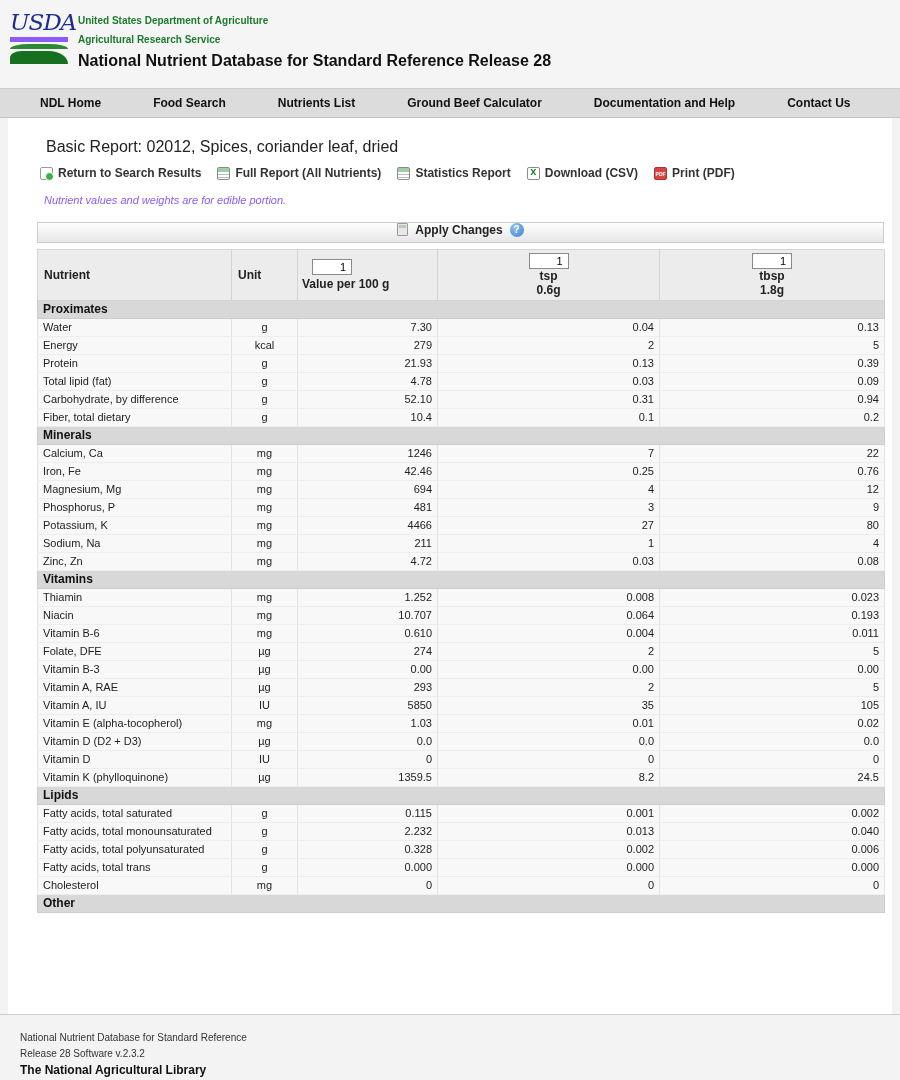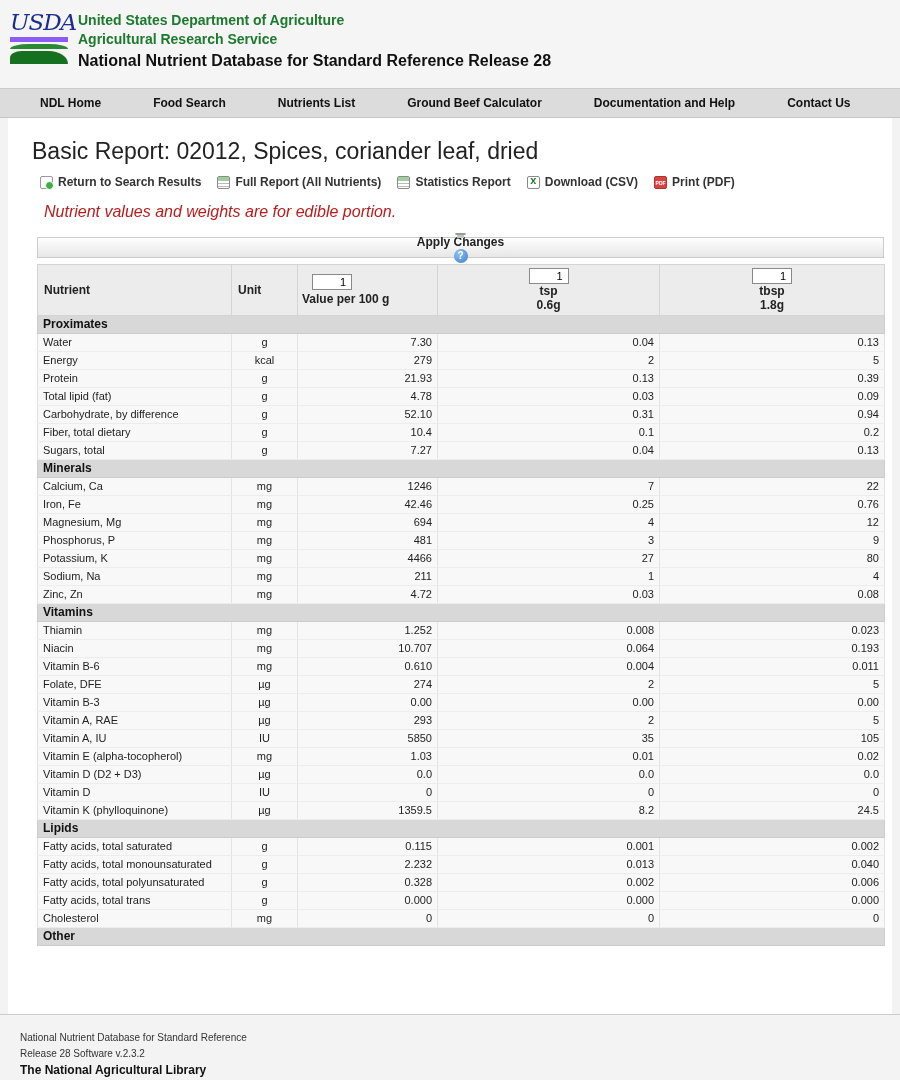--- a/index.html
+++ b/index.html
@@ -14,51 +14,51 @@
   .top-header { background:#f5f5f5; padding:9px 0 4px 10px; display:flex; align-items:flex-start; height:88px; }
   .logo { width:58px; margin-right:10px; margin-top:4px; }
   .logo-usda {
     font-family:"DejaVu Serif", serif; font-style:italic; font-weight:normal;
     color:#1b2d8f; font-size:23px; line-height:0.85; letter-spacing:-1px;
     border-bottom:5px solid #8b5cf6; padding-bottom:4px; text-align:center;
   }
   .swoosh1 { height:5px; background:#2a8a33; border-radius:100% 100% 0 0 / 300% 300% 0 0; margin-top:2px; }
   .swoosh2 { height:13px; background:#15701f; border-radius:60% 100% 0 0 / 160% 300% 0 0; margin-top:2px; }
   .org-lines { padding-top:2px; }
-  .org-line { font-weight:bold; font-size:14px; color:#1c7a2d; line-height:19px; }
+  .org-line { font-weight:bold; font-size:10px; color:#1c7a2d; line-height:19px; }
   .db-title  { font-weight:bold; font-size:16px; color:#111; line-height:22px; margin-top:1px; }
   
   .nav { height:30px; background:#dcdcdc; border-top:1px solid #cccccc; border-bottom:1px solid #c5c5c5;
          display:flex; align-items:center; padding-left:40px; }
   .nav-item { font-size:12px; font-weight:bold; color:#111; margin-right:52px; cursor:pointer; white-space:nowrap; }
   
   .content { margin:0 8px; background:#ffffff; padding:14px 8px 26px 24px; min-height:896px; }
-  .page-title { font-size:23px; color:#222; margin:6px 0 10px 0; font-weight:400; }
+  .page-title { font-size:16px; color:#222; margin:6px 0 10px 14px; font-weight:400; }
   .toolbar { display:flex; align-items:center; margin-left:8px; margin-bottom:14px; }
   .tool-link { display:flex; align-items:center; margin-right:16px; cursor:pointer; }
   .tool-link .lbl { font-size:12px; font-weight:bold; color:#333; margin-left:5px; }
   .icon12 { width:13px; height:13px; display:inline-block; position:relative; }
   .icon-page { background:#fff; border:1px solid #9a9a9a; border-radius:2px; }
   .icon-page::after { content:""; position:absolute; right:-2px; bottom:-2px; width:7px; height:7px;
     background:#3fae49; border-radius:50%; border:1px solid #fff; }
   .icon-table { background:#fff; border:1px solid #8a8a8a; border-radius:2px; }
   .icon-table::before { content:""; position:absolute; top:0; left:0; right:0; height:4px; background:#9fce9f; }
   .icon-table::after { content:""; position:absolute; top:6px; left:0; right:0; height:1px; background:#bbb;
     box-shadow:0 3px 0 #bbb; }
   .icon-csv { background:#fff; border:1px solid #8a8a8a; border-radius:2px; }
   .icon-csv::after { content:"x"; position:absolute; top:-3px; left:0; right:0; text-align:center;
     color:#1e7e2a; font-size:11px; font-weight:bold; }
   .icon-pdf { background:#d64541; border:1px solid #b03330; border-radius:2px; }
   .icon-pdf::after { content:"PDF"; position:absolute; top:3px; left:0; right:0; text-align:center;
     color:#fff; font-size:5px; font-weight:bold; }
-  .note { font-style:italic; font-size:16px; color:#b91c1c; margin:4px 0 16px 12px; }
+  .note { font-style:italic; font-size:11px; color:#8b5cf6; margin:4px 0 16px 12px; }
   
   .report-area { margin-left:5px; width:847px; }
   .apply-bar { border:1px solid #cccccc; background:linear-gradient(#fefefe,#e7e7e7); height:21px;
-    display:flex; align-items:center; justify-content:center; margin-bottom:6px; cursor:pointer;flex-direction:column; }
+    display:flex; justify-content:center; margin-bottom:6px; cursor:pointer; }
   .apply-label { font-size:12px; font-weight:bold; color:#222; margin:0 7px; }
   .icon-calc { width:11px; height:13px; background:#e8e8e8; border:1px solid #9a9a9a; border-radius:1px; position:relative; }
   .icon-calc::before { content:""; position:absolute; top:1px; left:1px; right:1px; height:3px; background:#b9ccb9; }
   .icon-help { width:14px; height:14px; background:radial-gradient(circle at 35% 30%, #8fc3ef, #3a7fd0);
     border-radius:50%; color:#fff; font-size:10px; font-weight:bold; text-align:center; line-height:14px; cursor:pointer; }
   
   table.nutrients { border-collapse:collapse; width:847px; font-size:11px; table-layout:fixed; }
   col.c-name { width:194px; } col.c-unit { width:66px; } col.c-100 { width:140px; }
   col.c-tsp { width:222px; } col.c-tbsp { width:225px; }
   thead th { background:#ececec; border:1px solid #d4d4d4; height:50px; vertical-align:middle; padding:3px 4px; }
@@ -209,27 +209,20 @@
             <td class="td-num">0.31</td>
             <td class="td-num">0.94</td>
           </tr>
           <tr class="data-row">
             <td class="td-name">Fiber, total dietary</td>
             <td class="td-unit">g</td>
             <td class="td-num">10.4</td>
             <td class="td-num">0.1</td>
             <td class="td-num">0.2</td>
           </tr>
-          <tr class="data-row">
-            <td class="td-name">Sugars, total</td>
-            <td class="td-unit">g</td>
-            <td class="td-num">7.27</td>
-            <td class="td-num">0.04</td>
-            <td class="td-num">0.13</td>
-          </tr>
           <tr class="section-row">
             <td colspan="5">Minerals</td>
           </tr>
           <tr class="data-row">
             <td class="td-name">Calcium, Ca</td>
             <td class="td-unit">mg</td>
             <td class="td-num">1246</td>
             <td class="td-num">7</td>
             <td class="td-num">22</td>
           </tr>

